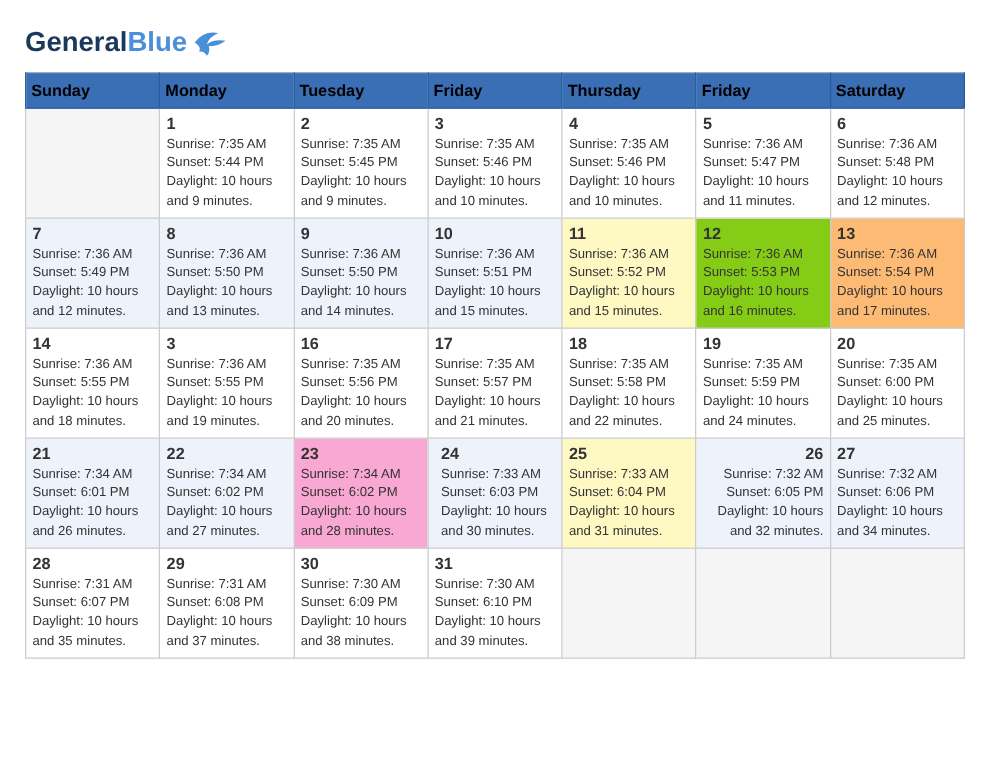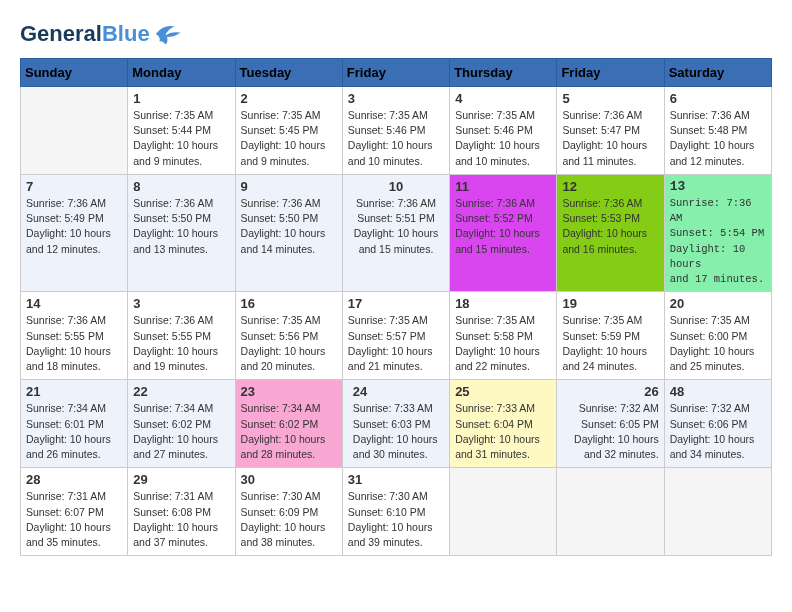--- a/index.html
+++ b/index.html
@@ -157,33 +157,33 @@
           <div class="day-info">Sunrise: 7:36 AM<br>Sunset: 5:49 PM<br>Daylight: 10 hours<br>and 12 minutes.</div>
         </td>
         <td style="background: rgb(238, 242, 250);">
           <span class="day-num">8</span>
           <div class="day-info">Sunrise: 7:36 AM<br>Sunset: 5:50 PM<br>Daylight: 10 hours<br>and 13 minutes.</div>
         </td>
         <td style="background: rgb(238, 242, 250);">
           <span class="day-num">9</span>
           <div class="day-info">Sunrise: 7:36 AM<br>Sunset: 5:50 PM<br>Daylight: 10 hours<br>and 14 minutes.</div>
         </td>
-        <td style="background: rgb(238, 242, 250); text-align: center;">
+        <td style="background: rgb(238, 242, 250);">
           <span class="day-num">10</span>
           <div class="day-info">Sunrise: 7:36 AM<br>Sunset: 5:51 PM<br>Daylight: 10 hours<br>and 15 minutes.</div>
         </td>
-        <td style="background: #d946ef;">
+        <td style="background: #fef9c3;">
           <span class="day-num">11</span>
           <div class="day-info">Sunrise: 7:36 AM<br>Sunset: 5:52 PM<br>Daylight: 10 hours<br>and 15 minutes.</div>
         </td>
         <td style="background: #84cc16;">
           <span class="day-num">12</span>
           <div class="day-info">Sunrise: 7:36 AM<br>Sunset: 5:53 PM<br>Daylight: 10 hours<br>and 16 minutes.</div>
         </td>
-        <td style="background: #86efac; font-family: Liberation Mono, monospace;">
+        <td style="background: #fdba74;">
           <span class="day-num">13</span>
           <div class="day-info">Sunrise: 7:36 AM<br>Sunset: 5:54 PM<br>Daylight: 10 hours<br>and 17 minutes.</div>
         </td>
       </tr>
       <tr>
         <td>
           <span class="day-num">14</span>
           <div class="day-info">Sunrise: 7:36 AM<br>Sunset: 5:55 PM<br>Daylight: 10 hours<br>and 18 minutes.</div>
         </td>
         <td>
@@ -230,21 +230,21 @@
         </td>
         <td style="background: #fef9c3;">
           <span class="day-num">25</span>
           <div class="day-info">Sunrise: 7:33 AM<br>Sunset: 6:04 PM<br>Daylight: 10 hours<br>and 31 minutes.</div>
         </td>
         <td style="background: rgb(238, 242, 250); text-align: right;">
           <span class="day-num">26</span>
           <div class="day-info">Sunrise: 7:32 AM<br>Sunset: 6:05 PM<br>Daylight: 10 hours<br>and 32 minutes.</div>
         </td>
         <td style="background: rgb(238, 242, 250);">
-          <span class="day-num">48</span>
+          <span class="day-num">27</span>
           <div class="day-info">Sunrise: 7:32 AM<br>Sunset: 6:06 PM<br>Daylight: 10 hours<br>and 34 minutes.</div>
         </td>
       </tr>
       <tr>
         <td>
           <span class="day-num">28</span>
           <div class="day-info">Sunrise: 7:31 AM<br>Sunset: 6:07 PM<br>Daylight: 10 hours<br>and 35 minutes.</div>
         </td>
         <td>
           <span class="day-num">29</span>

